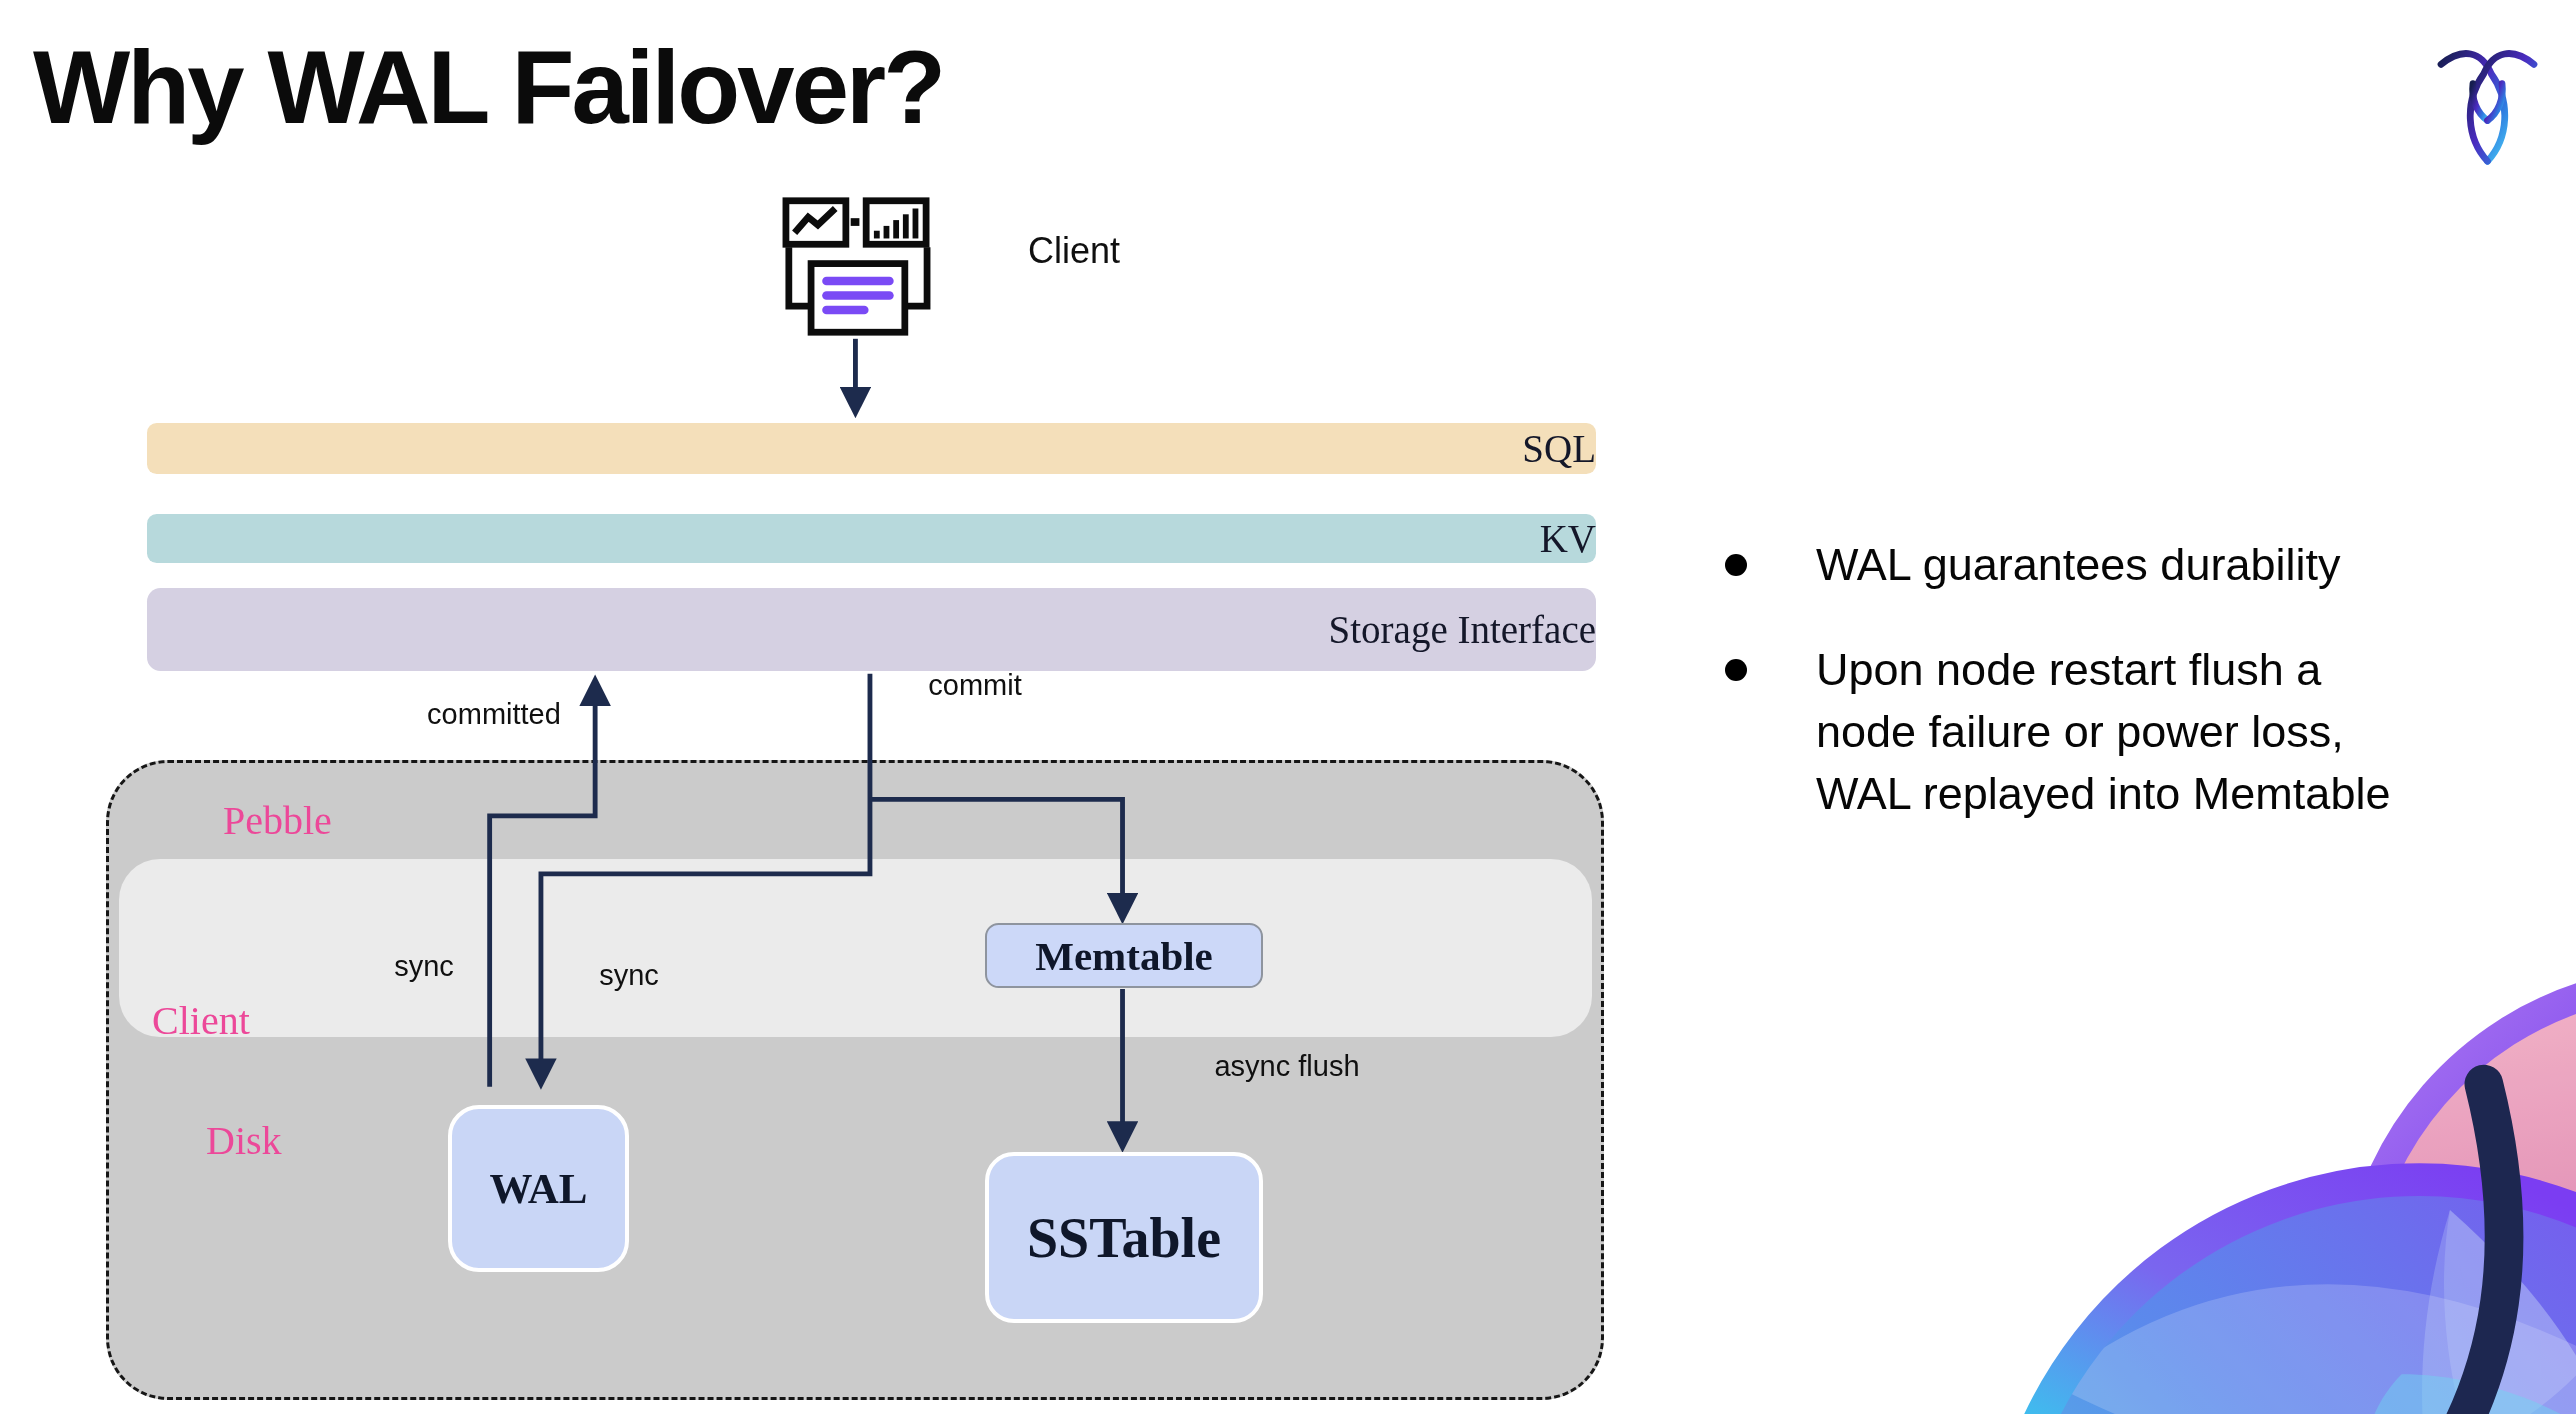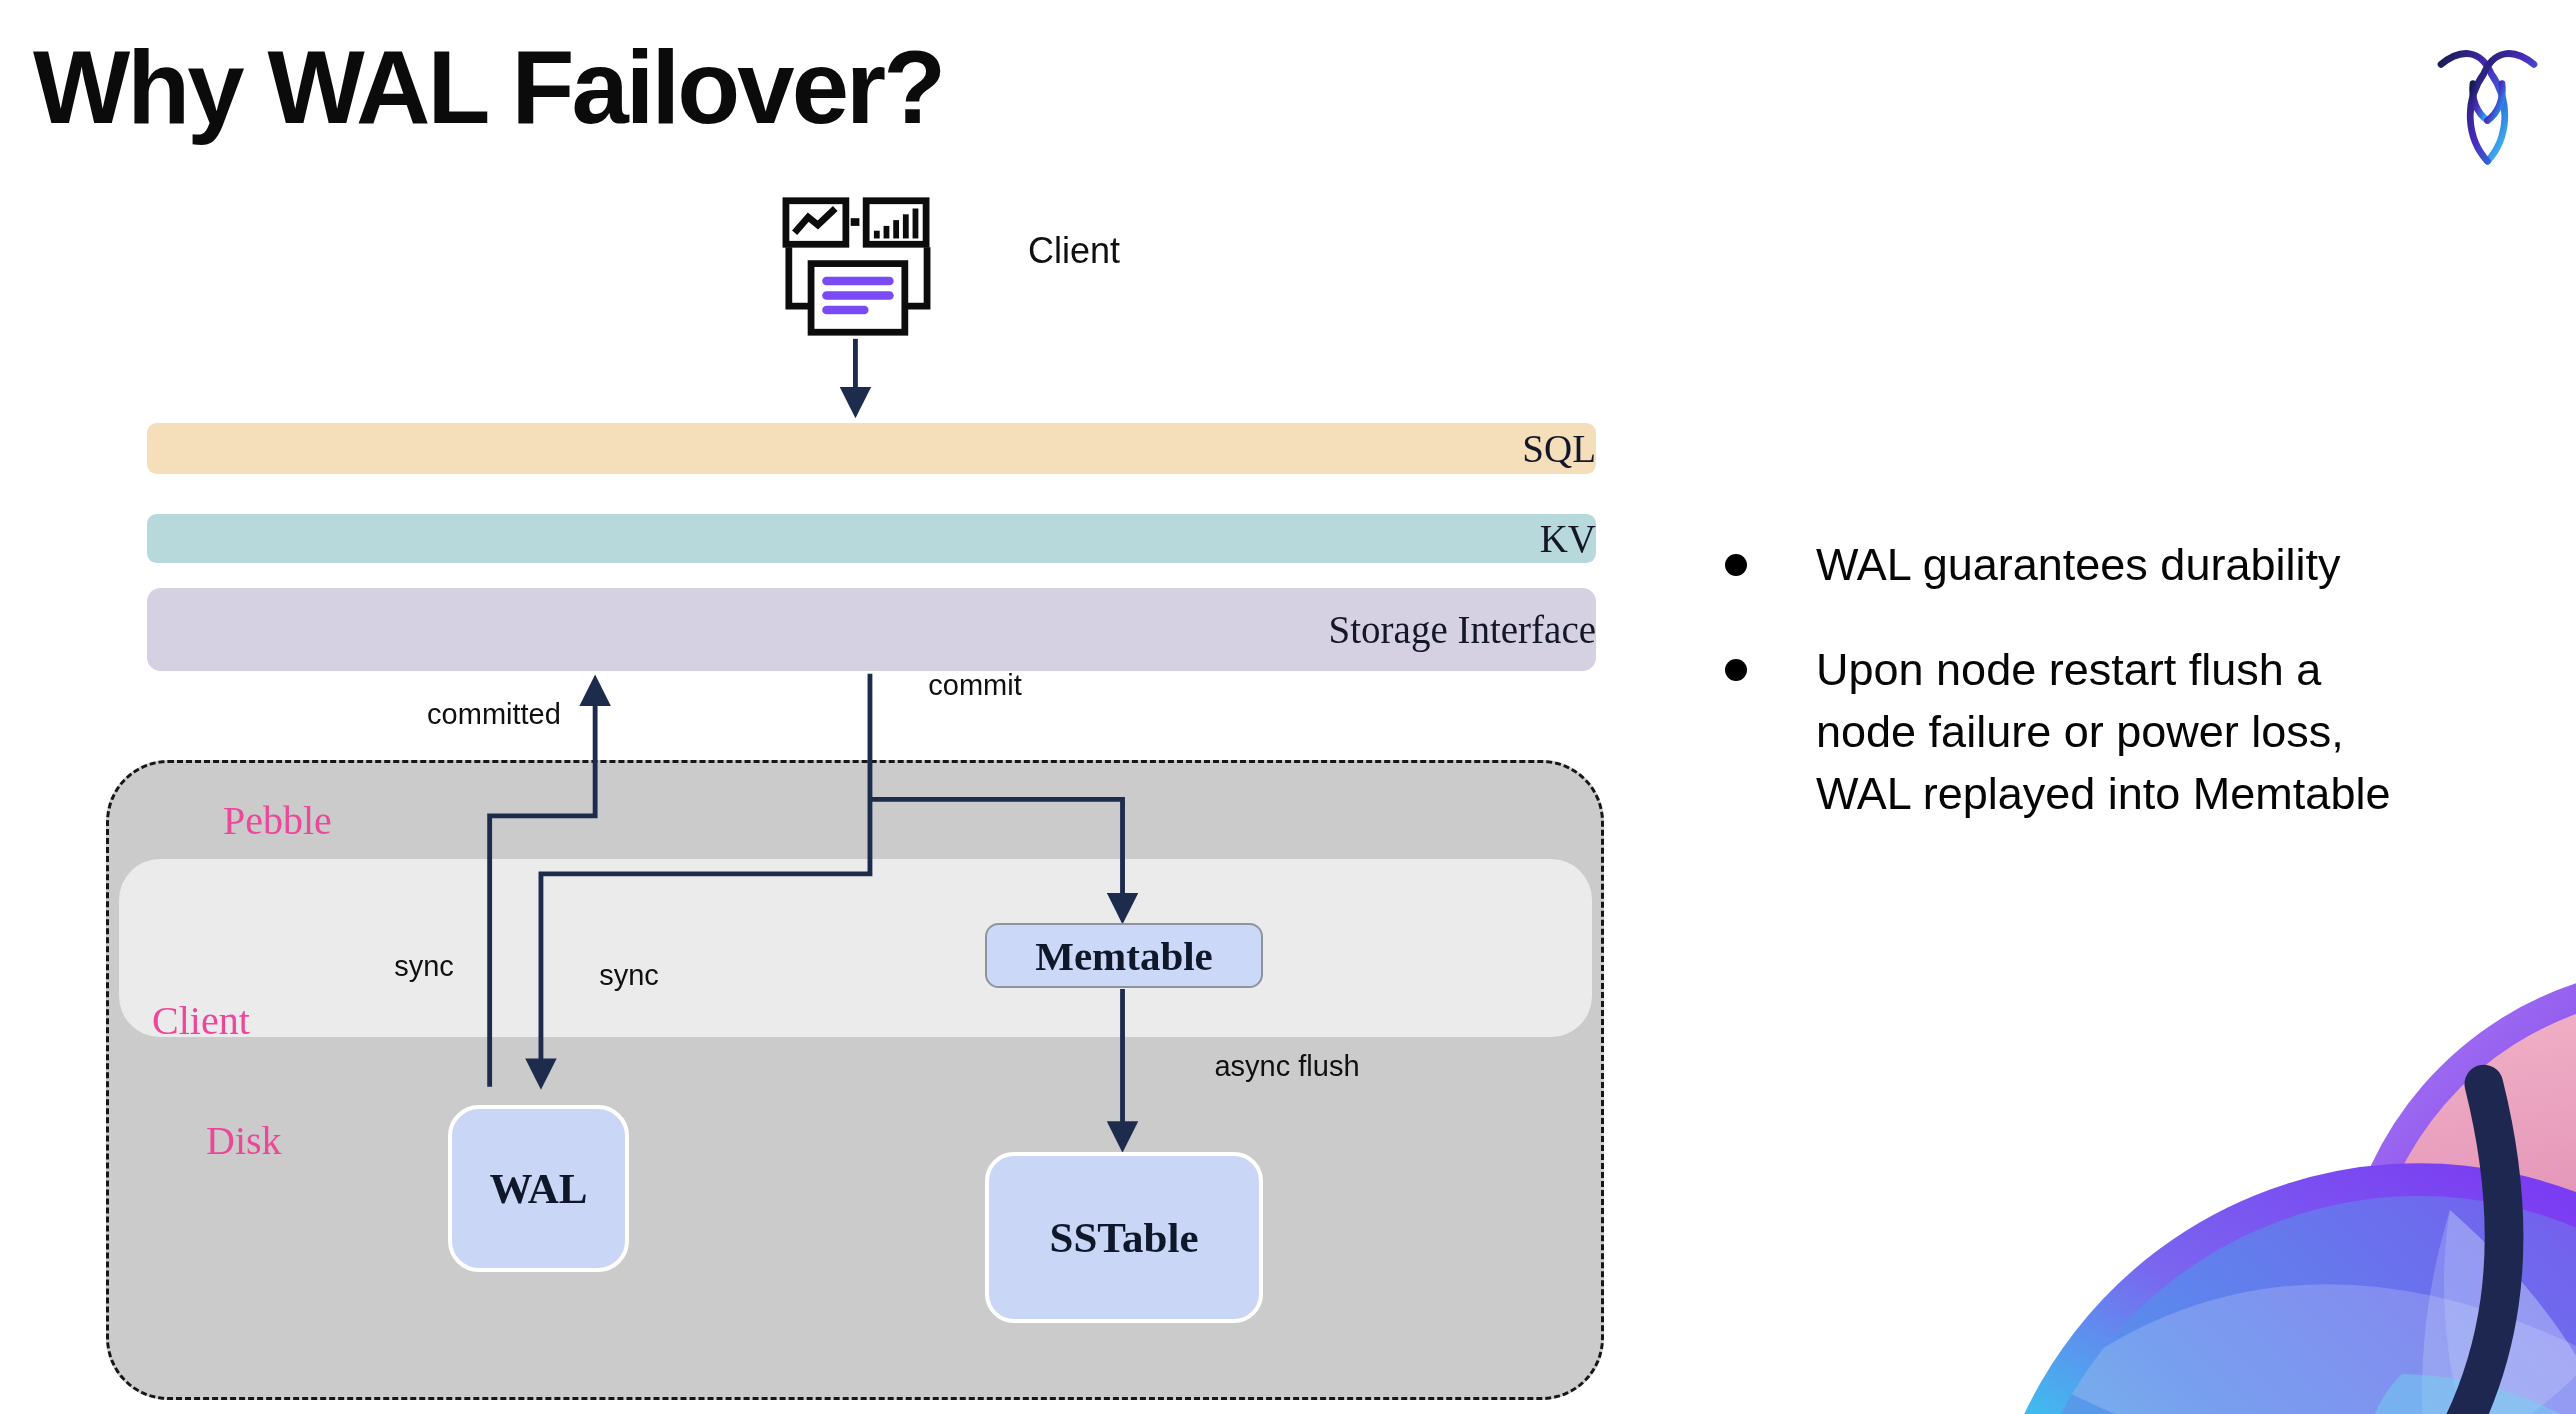--- a/index.html
+++ b/index.html
@@ -25,21 +25,21 @@
   .zone-label{font-family:"Liberation Serif",serif;font-size:40px;color:#ec4899;white-space:nowrap;}
   #lbl-pebble{left:223px;top:797px;}
   #lbl-memory{left:152px;top:997px;}
   #lbl-disk{left:206px;top:1117px;}
 
   
   .node{background:#c9d6f6;display:flex;align-items:center;justify-content:center;
         font-family:"Liberation Serif",serif;font-weight:bold;color:#0f172a;box-sizing:border-box;}
   #node-wal{left:448px;top:1089px;width:181px;height:167px;border:4.8px solid #ffffff;border-radius:31px;font-size:43px;margin-top:16px;}
   #node-memtable{left:985px;top:923px;width:278px;height:65px;border:2.9px solid #8e949e;border-radius:13.5px;font-size:41px;background:#ccd8f8;}
-  #node-sstable{left:985px;top:1152px;width:278px;height:171px;border:4.8px solid #ffffff;border-radius:29px;font-size:43px;}
+  #node-sstable{left:985px;top:1152px;width:278px;height:171px;border:4.8px solid #ffffff;border-radius:29px;font-size:56px;}
 
   
   .edge-label{font-size:29px;color:#101010;transform:translate(-50%,-50%);white-space:nowrap;}
   #lbl-client{left:1074px;top:251px;font-size:36px;}
   #lbl-committed{left:494px;top:714px;}
   #lbl-commit{left:975px;top:685px;}
   #lbl-sync-left{left:424px;top:966px;}
   #lbl-sync-right{left:629px;top:975px;}
   #lbl-async{left:1287px;top:1066px;}
 

